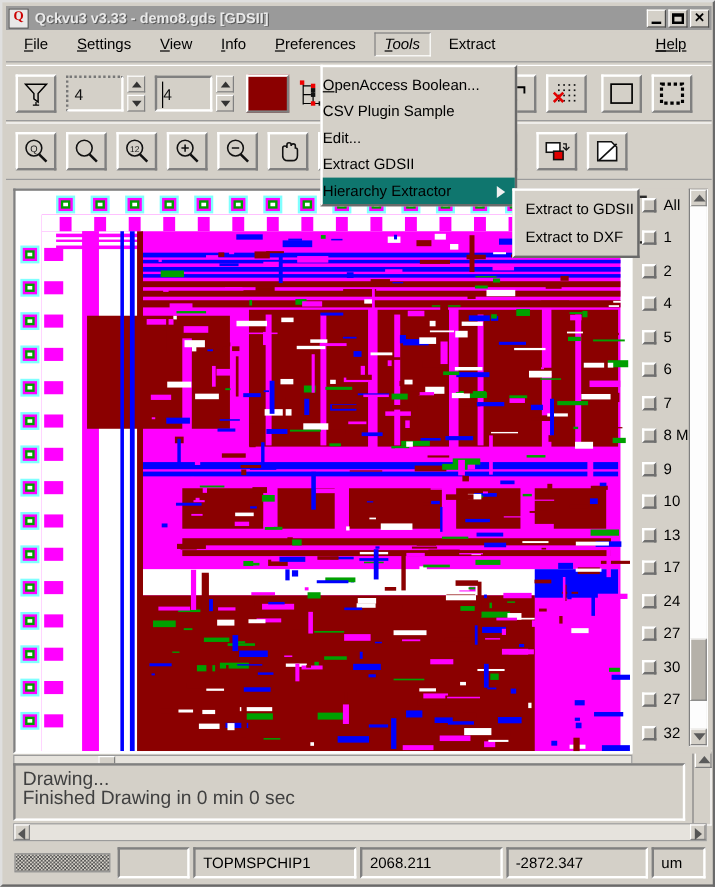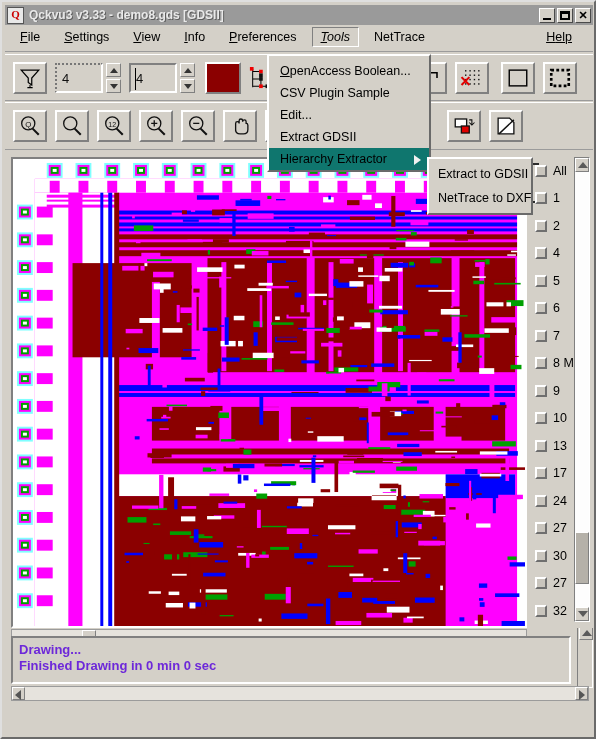--- a/index.html
+++ b/index.html
@@ -190,21 +190,21 @@
   }
 
   
   .logbox{
     position:absolute;left:9px;top:634px;width:560px;height:48px;
     background:#d4d0c8;
     border-left:2px solid #808080;border-top:2px solid #808080;
     border-right:2px solid #fff;border-bottom:2px solid #fff;
     box-sizing:border-box;padding:4px 6px;overflow:hidden;
   }
-  .logline{font-size:13px;color:#6d28d9;line-height:16px;white-space:nowrap;font-weight:bold;}
+  .logline{font-size:16px;color:#404040;line-height:16px;white-space:nowrap;}
   .loghscroll{
     position:absolute;left:9px;top:684px;width:578px;height:15px;
     background:#e6e3dd;border:1px solid #9b9b9b;box-sizing:border-box;
   }
   .lhs-arrow{position:absolute;top:0;width:13px;height:13px;background:#d4d0c8;
     border-left:1px solid #fff;border-top:1px solid #fff;
     border-right:1px solid #808080;border-bottom:1px solid #808080;box-sizing:border-box;}
   .lhs-arrow::after{content:"";position:absolute;top:2px;
     border-top:5px solid transparent;border-bottom:5px solid transparent;}
   .lhs-l{left:0;}.lhs-l::after{left:2px;border-right:6px solid #555;}
@@ -234,21 +234,21 @@
 
   
   .dropdown{
     position:absolute;left:265px;top:52px;width:164px;
     background:#d4d0c8;
     border-left:2px solid #fff;border-top:2px solid #fff;
     border-right:2px solid #6a6a6a;border-bottom:2px solid #6a6a6a;
     box-sizing:border-box;padding:4px 0 0 0;z-index:50;
   }
   .dd-item{
-    height:22px;line-height:22px;padding-left:11px;font-size:12.5px;color:#000;
+    height:22px;line-height:22px;font-size:12.5px;color:#000;
     white-space:nowrap;position:relative;cursor:default;
   }
   .dd-item u{text-decoration:underline;}
   .dd-item.sub{background:#0f766e;width:100%;box-sizing:border-box;}
   .dd-arrow{
     position:absolute;right:8px;top:7px;
     border-top:5px solid transparent;border-bottom:5px solid transparent;
     border-left:7px solid #f0f0f0;
   }
   .submenu{
@@ -279,21 +279,21 @@
     </div>
   </div>
 
   <div class="menubar">
     <div class="menuitem"><u>F</u>ile</div>
     <div class="menuitem"><u>S</u>ettings</div>
     <div class="menuitem"><u>V</u>iew</div>
     <div class="menuitem"><u>I</u>nfo</div>
     <div class="menuitem"><u>P</u>references</div>
     <div class="menuitem active"><u>T</u>ools</div>
-    <div class="menuitem">NetTrace</div>
+    <div class="menuitem">Extract</div>
     <div class="menuitem menu-help"><u>H</u>elp</div>
   </div>
 
   <div class="toolbar" id="tb1">
     <div class="tbutton">
       <svg class="ticon" viewBox="0 0 32 32">
           <path d="M6 7 L26 7 L18 16 L18 24 L14 21 L14 16 Z" fill="none" stroke="#000" stroke-width="1.4"></path>
           <path d="M16 24 L16 27 M13 27 L19 27" stroke="#000" stroke-width="1.2"></path>
         </svg>
     </div>
@@ -1264,30 +1264,38 @@
 
   <div class="logbox">
     <div class="logline">Drawing...</div>
     <div class="logline">Finished Drawing in 0 min 0 sec</div>
   </div>
   <div class="loghscroll">
     <div class="lhs-arrow lhs-l"></div>
     <div class="lhs-arrow lhs-r"></div>
   </div>
 
+  <div class="statusbar">
+    <div class="progressbar"></div>
+    <div class="sfield" style="width:62px"></div>
+    <div class="sfield" style="width:140px">TOPMSPCHIP1</div>
+    <div class="sfield" style="width:122px">2068.211</div>
+    <div class="sfield" style="width:122px">-2872.347</div>
+    <div class="sfield" style="width:46px">um</div>
+  </div>
 
   <div class="dropdown">
     <div class="dd-item"><u>O</u>penAccess Boolean...</div>
     <div class="dd-item">CSV Plugin Sample</div>
     <div class="dd-item">Edit...</div>
     <div class="dd-item">Extract GDSII</div>
     <div class="dd-item sub">
       <span>Hierarchy Extractor</span>
       <span class="dd-arrow"></span>
     </div>
   </div>
 
   <div class="submenu">
     <div class="sm-item">Extract to GDSII</div>
-    <div class="sm-item">NetTrace to DXF</div>
+    <div class="sm-item">Extract to DXF</div>
   </div>
 
 </div>
 
 </body></html>

